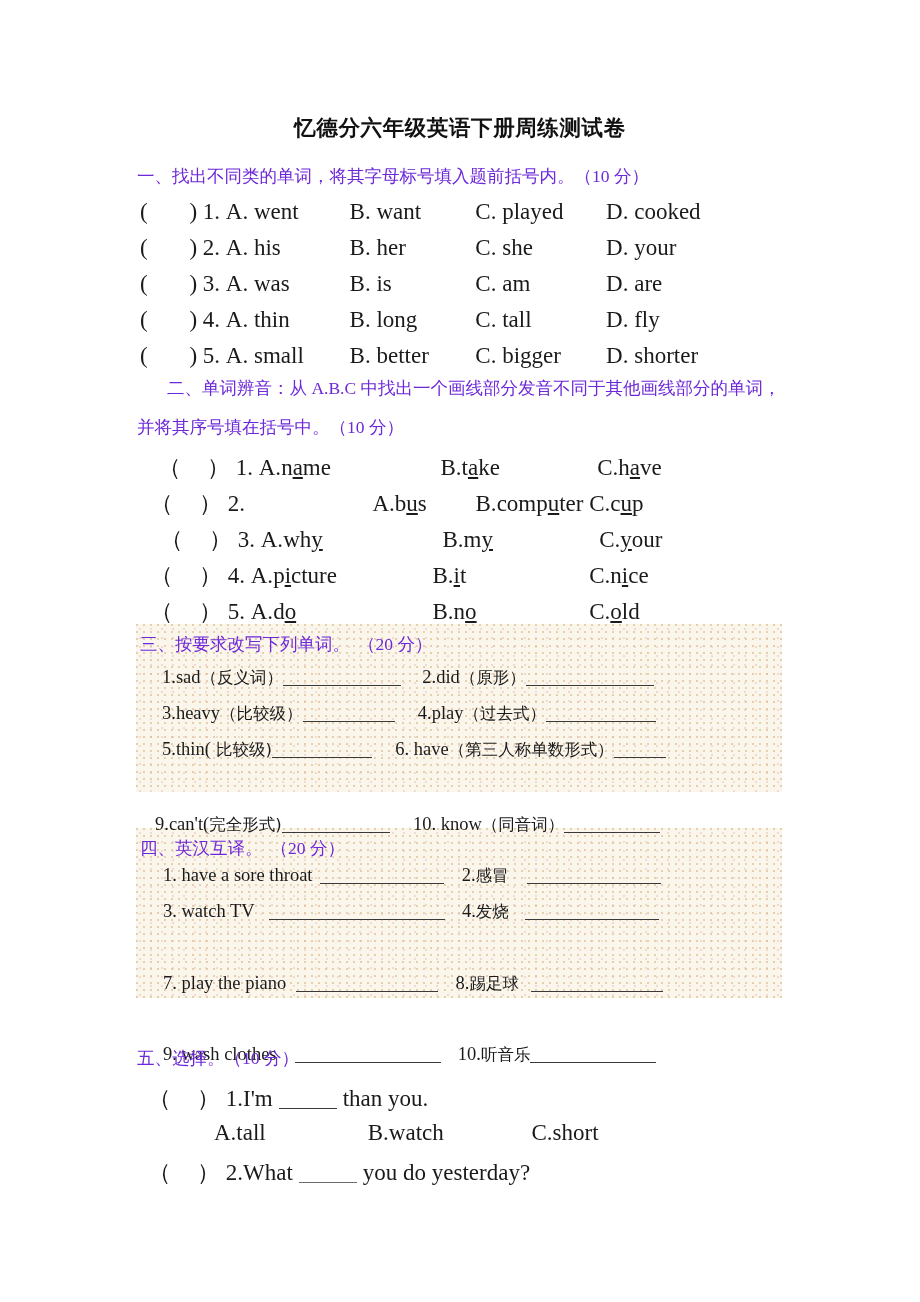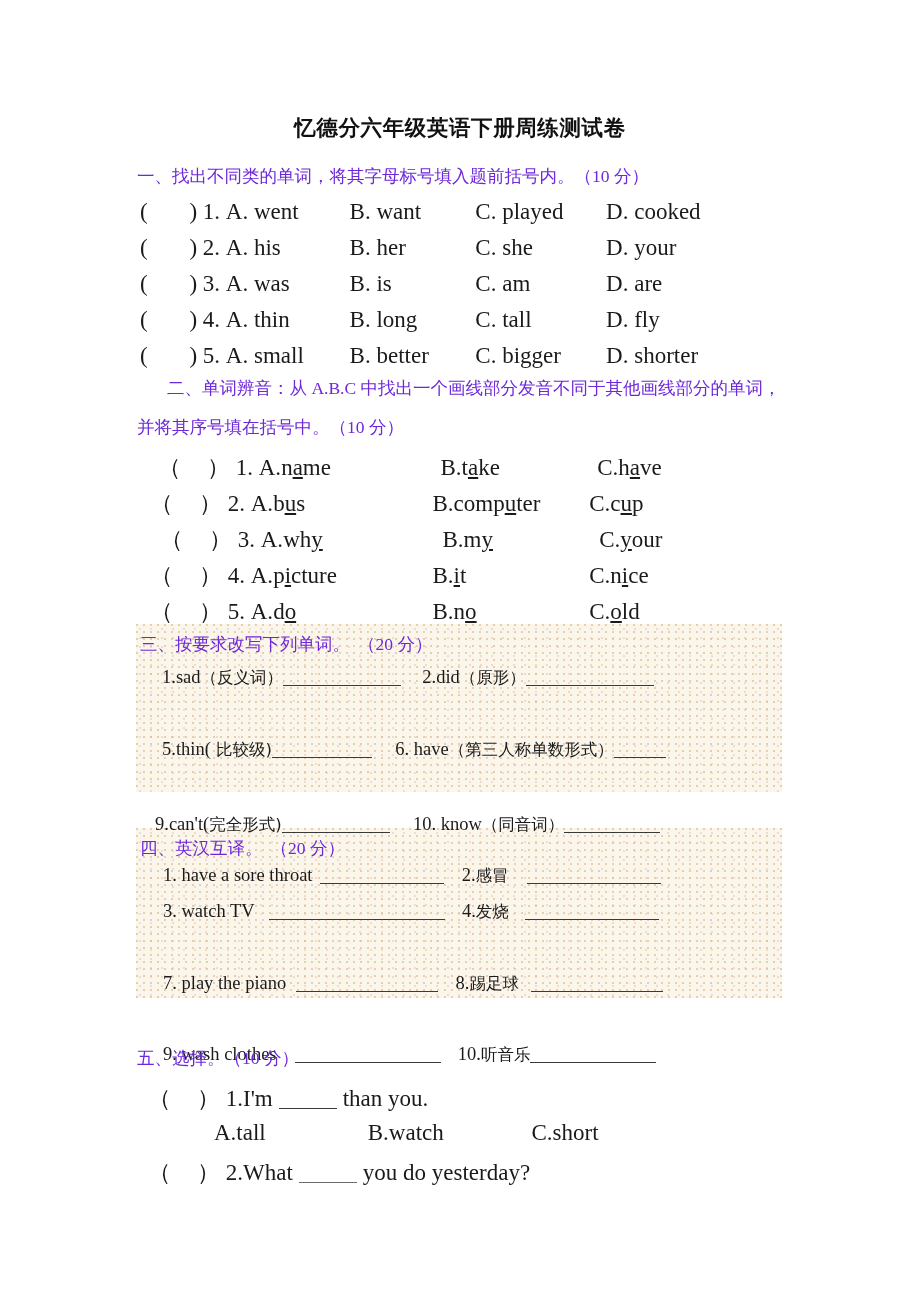--- a/index.html
+++ b/index.html
@@ -173,21 +173,21 @@
     </div>
 
     <div class="mc" style="top:452px; left:158px;">
       <span>（</span><span style="display:inline-block;width:26px"></span><span>）</span>
       <span>1.</span>
       <span class="opt" style="width:176px"><span>A.</span><span>n</span><span class="u">a</span><span>me</span></span>
       <span class="opt" style="width:151px"><span>B.</span><span>t</span><span class="u">a</span><span>ke</span></span>
       <span class="opt"><span>C.</span><span>h</span><span class="u">a</span><span>ve</span></span>
     </div>
 
-    <div class="mc" style="top:488px; left:150px;">
+    <div class="mc" style="top:488px; left:150px;text-align:right;">
       <span>（</span><span style="display:inline-block;width:26px"></span><span>）</span>
       <span>2.</span>
       <span class="opt" style="width:176px"><span>A.</span><span>b</span><span class="u">u</span><span>s</span></span>
       <span class="opt" style="width:151px"><span>B.</span><span>comp</span><span class="u">u</span><span>ter</span></span>
       <span class="opt"><span>C.</span><span>c</span><span class="u">u</span><span>p</span></span>
     </div>
 
     <div class="mc" style="top:524px; left:150px;margin-left:10px;">
       <span>（</span><span style="display:inline-block;width:26px"></span><span>）</span>
       <span>3.</span>
@@ -215,20 +215,25 @@
     <div class="hd" style="top:632px; left:140px;">
       <span>三、按要求改写下列单词。</span><span style="display:inline-block;width:8px"></span><span>（20 分）</span>
     </div>
 
     <div class="row" style="top:667px; left:162px;">
       <span>1.</span><span>sad</span><span class="cnw">（反义词）</span><span class="blank" style="width:118px"></span>
       <span style="display:inline-block;width:12px"></span>
       <span>2.</span><span>did</span><span class="cnw">（原形）</span><span class="blank" style="width:128px"></span>
     </div>
 
+    <div class="row" style="top:703px; left:162px;">
+      <span>3.</span><span>heavy</span><span class="cnw">（比较级）</span><span class="blank" style="width:92px"></span>
+      <span style="display:inline-block;width:14px"></span>
+      <span>4.</span><span>play</span><span class="cnw">（过去式）</span><span class="blank" style="width:110px"></span>
+    </div>
 
     <div class="row" style="top:739px; left:162px;">
       <span>5.</span><span>thin(</span><span class="cnw"> 比较级)</span><span class="blank" style="width:100px"></span>
       <span style="display:inline-block;width:14px"></span>
       <span>6.</span><span> have</span><span class="cnw">（第三人称单数形式）</span><span class="blank" style="width:52px"></span>
     </div>
 
 
     <div class="row" style="top:814px; left:155px;">
       <span>9.</span><span>can't(</span><span class="cnw">完全形式)</span><span class="blank" style="width:108px"></span>

